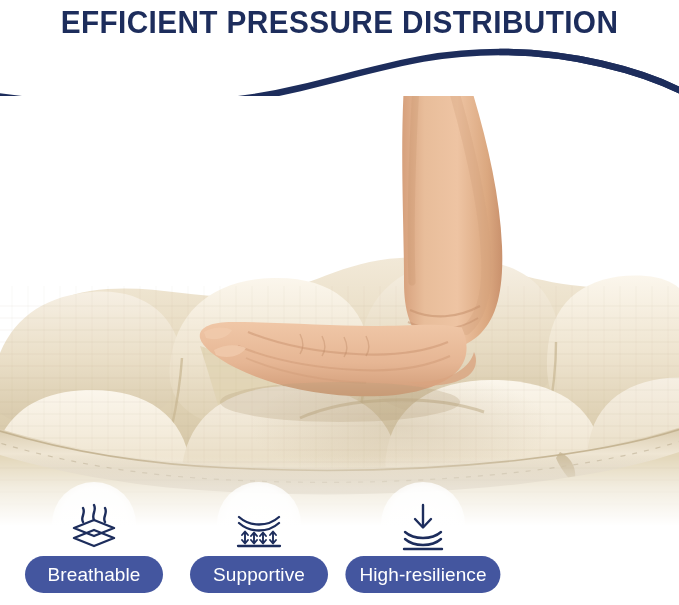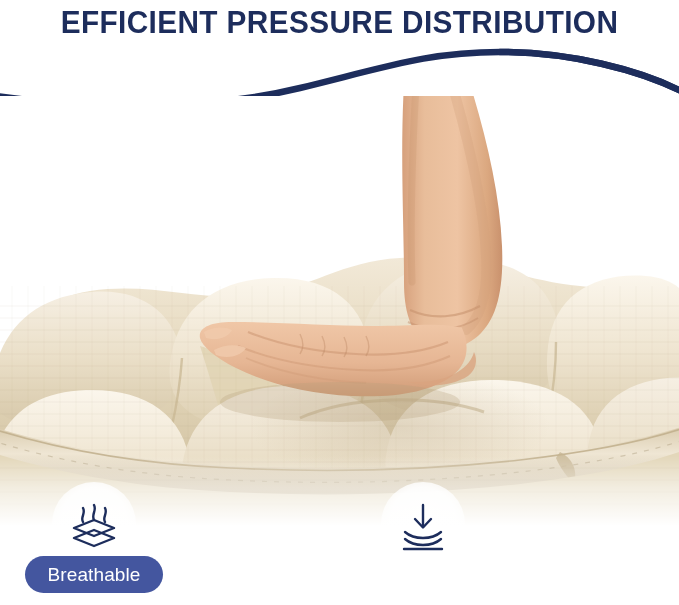--- a/index.html
+++ b/index.html
@@ -323,32 +323,52 @@
             <path d="M27 18 L 47 26 L 27 34 L 7 26 Z"></path>
             <path d="M16 20 C 13 15 19 12 16 6"></path>
             <path d="M27 18 C 24 12 30 9 27 3"></path>
             <path d="M38 20 C 35 15 41 12 38 6"></path>
           </g>
         </svg>
       </div>
       <div class="pill">Breathable</div>
     </div>
 
+    <div class="feature" style="left:179px;">
+      <div class="glow"></div>
+      <div class="f-icon">
+        <svg viewBox="0 0 54 50">
+          <g fill="none" stroke="#1d2d5c" stroke-width="2.3" stroke-linecap="round">
+            <path d="M7 15 C 18 25 36 25 47 15"></path>
+            <path d="M7 21 C 18 31 36 31 47 21"></path>
+            <path d="M6 44 H 48"></path>
+          </g>
+          <g fill="none" stroke="#1d2d5c" stroke-width="1.9" stroke-linecap="round" stroke-linejoin="round">
+            <path d="M13 30 V 41 M10 33 L13 29.5 L16 33 M10 38 L13 41.5 L16 38"></path>
+            <path d="M22 31 V 41 M19 34 L22 30.5 L25 34 M19 38 L22 41.5 L25 38"></path>
+            <path d="M31 31 V 41 M28 34 L31 30.5 L34 34 M28 38 L31 41.5 L34 38"></path>
+            <path d="M41 30 V 41 M38 33 L41 29.5 L44 33 M38 38 L41 41.5 L44 38"></path>
+          </g>
+        </svg>
+      </div>
+      <div class="pill">Supportive</div>
+    </div>
 
     <div class="feature" style="left:343px;">
       <div class="glow"></div>
       <div class="f-icon">
         <svg viewBox="0 0 54 50">
           <g fill="none" stroke="#1d2d5c" stroke-width="2.4" stroke-linecap="round" stroke-linejoin="round">
             <path d="M27 3 V 24"></path>
             <path d="M19 17 L27 25.5 L35 17"></path>
             <path d="M9 30 C 18 38 36 38 45 30"></path>
             <path d="M9 37 C 18 45 36 45 45 37"></path>
             <path d="M8 47 H 46"></path>
           </g>
         </svg>
       </div>
+      <div class="pill">High-resilience</div>
     </div>
 
 
   </div>
 
 </div>
 
 </body></html>

